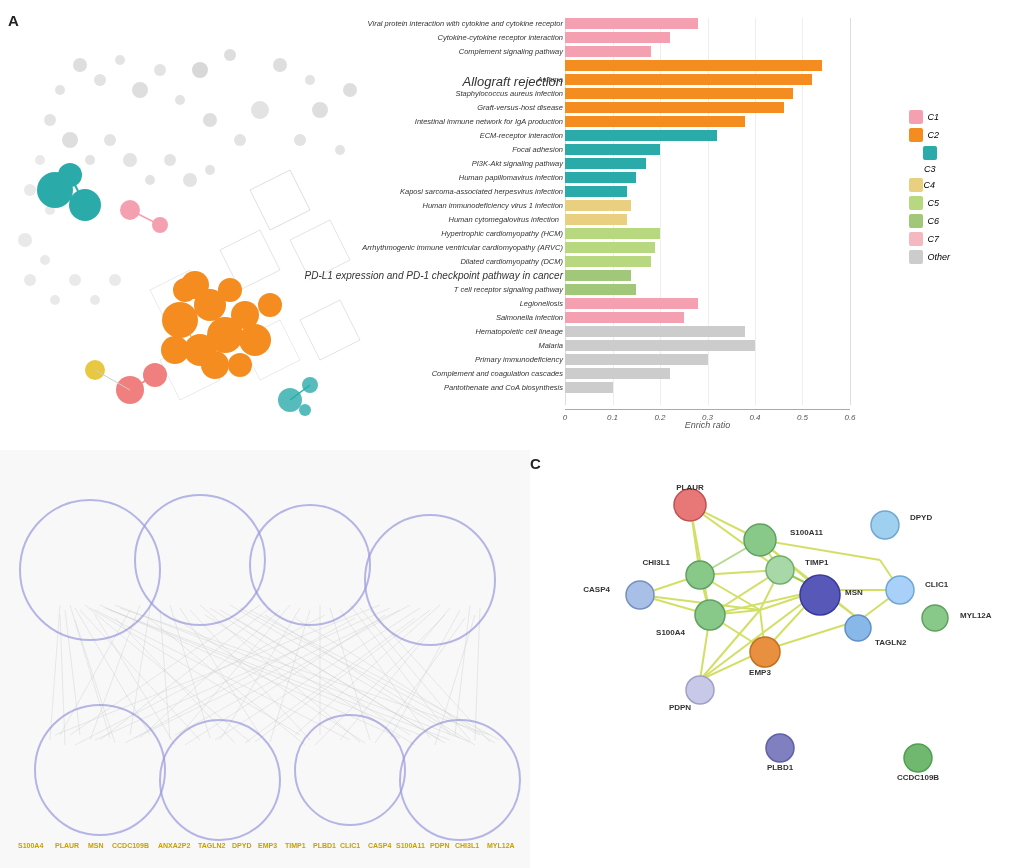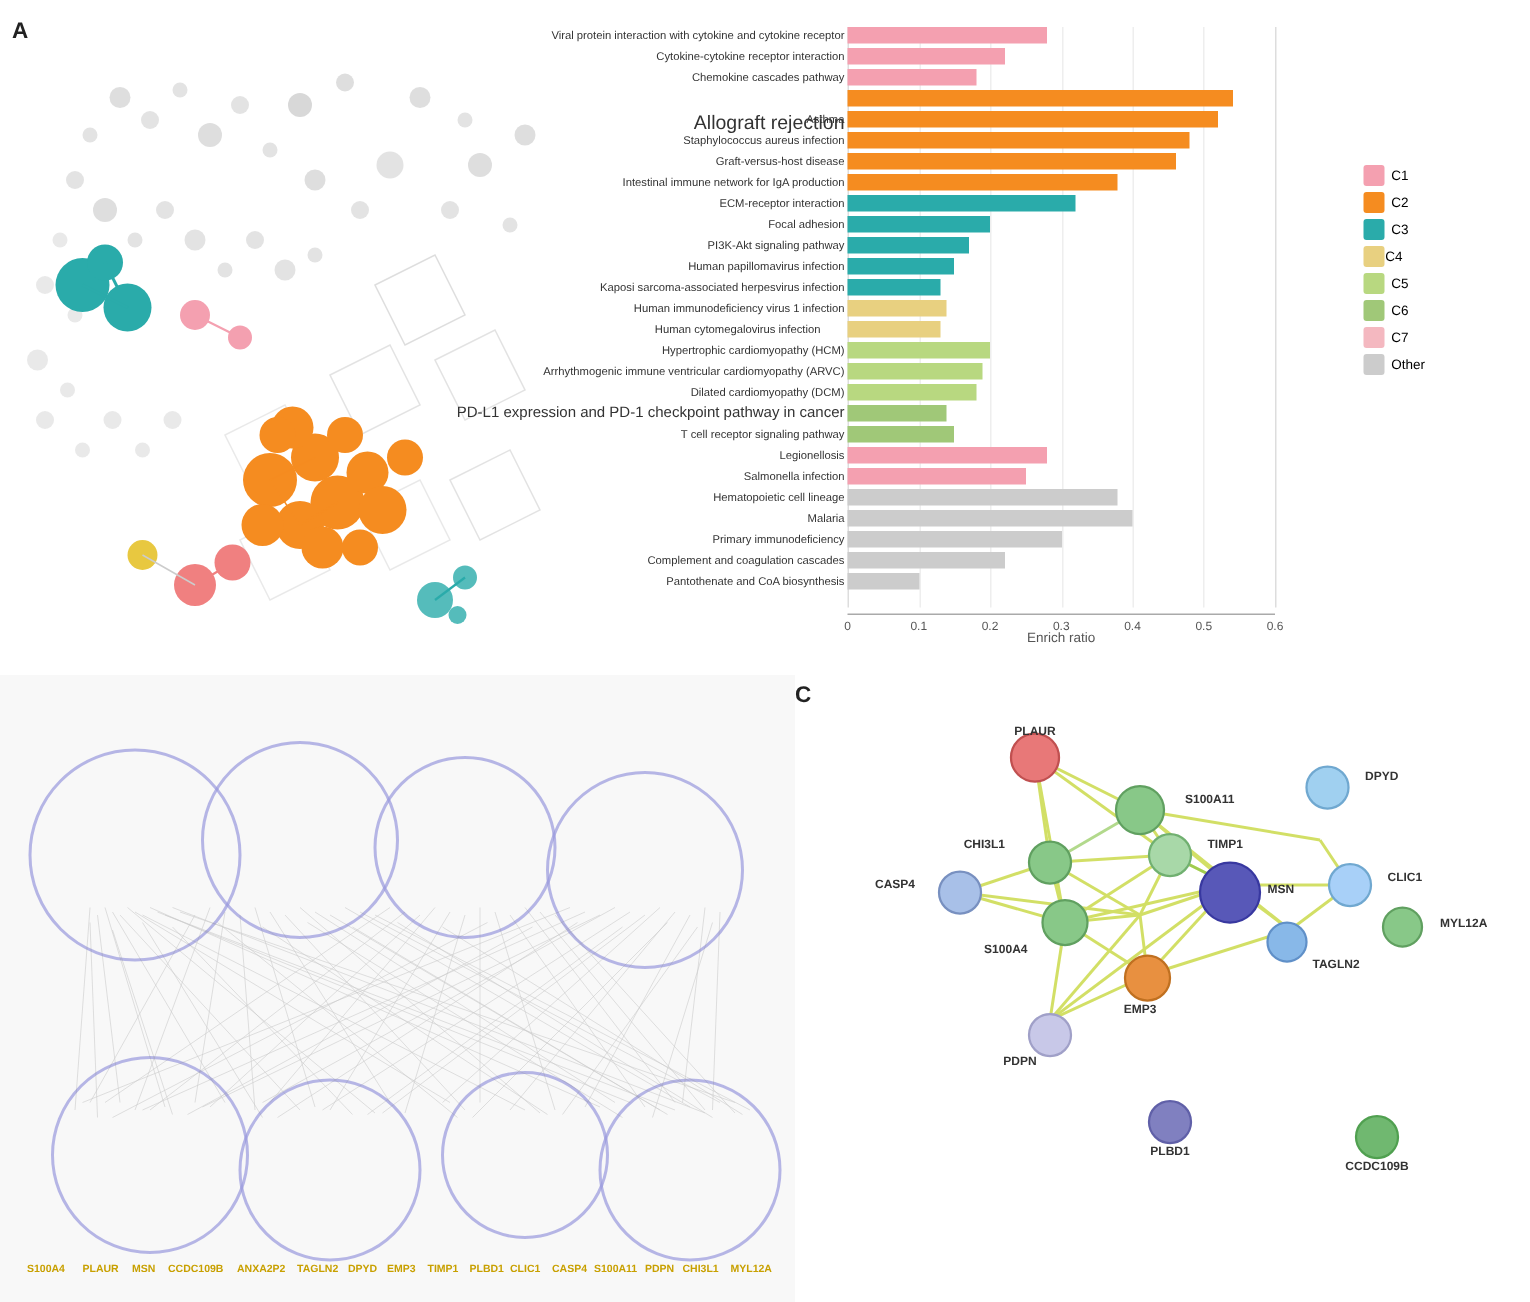--- a/index.html
+++ b/index.html
@@ -2,21 +2,21 @@
 <html><head>
   <meta charset="utf-8">
   <style>
     * { margin: 0; padding: 0; box-sizing: border-box; }
     body { width: 1020px; height: 868px; background: #fff; font-family: Arial, sans-serif; font-size: 11px; overflow: hidden; position: relative; }
 
     .panel-label { position: absolute; font-weight: bold; font-size: 15px; color: #222; }
 
     
     #panel-a-network { position: absolute; top: 10px; left: 0; width: 380px; height: 430px; }
-    #panel-a-chart { position: absolute; top: 10px; left: 370px; width: 580px; height: 430px; }
+    #panel-a-chart { position: absolute; top: 10px; left: 370px; width: 580px; height: 430px; font-style: italic; }
 
     
     #panel-b { position: absolute; top: 450px; left: 0; width: 530px; height: 418px; }
 
     
     #panel-c { position: absolute; top: 450px; left: 530px; width: 490px; height: 418px; }
 
     
     #network-svg { width: 100%; height: 100%; }
     #bipartite-svg { width: 100%; height: 100%; }
@@ -187,33 +187,33 @@
       <div style="position:absolute; top:336px; left:0; width:50%; height:11px; background:#cccccc;"></div>
 
       <div style="position:absolute; top:350px; left:0; width:36.7%; height:11px; background:#cccccc;"></div>
 
       <div style="position:absolute; top:364px; left:0; width:16.7%; height:11px; background:#cccccc;"></div>
     </div>
 
     <div style="position:absolute; left:0; top:8px; width:198px; bottom:35px;">
       <div style="position:absolute; top:0px; right:0; font-size:7.5px; color:#333; text-align:right; line-height:11px; white-space:nowrap;">Viral protein interaction with cytokine and cytokine receptor</div>
       <div style="position:absolute; top:14px; right:0; font-size:7.5px; color:#333; text-align:right; line-height:11px; white-space:nowrap;">Cytokine-cytokine receptor interaction</div>
-      <div style="position:absolute; top:28px; right:0; font-size:7.5px; color:#333; text-align:right; line-height:11px; white-space:nowrap;">Chemokine cascades pathway</div>
+      <div style="position:absolute; top:28px; right:0; font-size:7.5px; color:#333; text-align:right; line-height:11px; white-space:nowrap;">Complement signaling pathway</div>
       <div style="position:absolute; top:58px; right:0; font-size:13px; color:#333; text-align:right; line-height:11px; white-space:nowrap;">Allograft rejection</div>
       <div style="position:absolute; top:56px; right:0; font-size:7.5px; color:#333; text-align:right; line-height:11px; white-space:nowrap;">Asthma</div>
       <div style="position:absolute; top:70px; right:0; font-size:7.5px; color:#333; text-align:right; line-height:11px; white-space:nowrap;">Staphylococcus aureus infection</div>
       <div style="position:absolute; top:84px; right:0; font-size:7.5px; color:#333; text-align:right; line-height:11px; white-space:nowrap;">Graft-versus-host disease</div>
       <div style="position:absolute; top:98px; right:0; font-size:7.5px; color:#333; text-align:right; line-height:11px; white-space:nowrap;">Intestinal immune network for IgA production</div>
       <div style="position:absolute; top:112px; right:0; font-size:7.5px; color:#333; text-align:right; line-height:11px; white-space:nowrap;">ECM-receptor interaction</div>
       <div style="position:absolute; top:126px; right:0; font-size:7.5px; color:#333; text-align:right; line-height:11px; white-space:nowrap;">Focal adhesion</div>
       <div style="position:absolute; top:140px; right:0; font-size:7.5px; color:#333; text-align:right; line-height:11px; white-space:nowrap;">PI3K-Akt signaling pathway</div>
       <div style="position:absolute; top:154px; right:0; font-size:7.5px; color:#333; text-align:right; line-height:11px; white-space:nowrap;">Human papillomavirus infection</div>
       <div style="position:absolute; top:168px; right:0; font-size:7.5px; color:#333; text-align:right; line-height:11px; white-space:nowrap;">Kaposi sarcoma-associated herpesvirus infection</div>
       <div style="position:absolute; top:182px; right:0; font-size:7.5px; color:#333; text-align:right; line-height:11px; white-space:nowrap;">Human immunodeficiency virus 1 infection</div>
-      <div style="position:absolute; top:196px; right:16px; font-size:7.5px; color:#333; text-align:right; line-height:11px; white-space:nowrap;">Human cytomegalovirus infection</div>
+      <div style="position:absolute; top:196px; right:4px; font-size:7.5px; color:#333; text-align:right; line-height:11px; white-space:nowrap;">Human cytomegalovirus infection</div>
       <div style="position:absolute; top:210px; right:0; font-size:7.5px; color:#333; text-align:right; line-height:11px; white-space:nowrap;">Hypertrophic cardiomyopathy (HCM)</div>
       <div style="position:absolute; top:224px; right:0; font-size:7.5px; color:#333; text-align:right; line-height:11px; white-space:nowrap;">Arrhythmogenic immune ventricular cardiomyopathy (ARVC)</div>
       <div style="position:absolute; top:238px; right:0; font-size:7.5px; color:#333; text-align:right; line-height:11px; white-space:nowrap;">Dilated cardiomyopathy (DCM)</div>
       <div style="position:absolute; top:252px; right:0; font-size:10px; color:#333; text-align:right; line-height:11px; white-space:nowrap;">PD-L1 expression and PD-1 checkpoint pathway in cancer</div>
       <div style="position:absolute; top:266px; right:0; font-size:7.5px; color:#333; text-align:right; line-height:11px; white-space:nowrap;">T cell receptor signaling pathway</div>
       <div style="position:absolute; top:280px; right:0; font-size:7.5px; color:#333; line-height:11px; white-space:nowrap;">Legionellosis</div>
       <div style="position:absolute; top:294px; right:0; font-size:7.5px; color:#333; text-align:right; line-height:11px; white-space:nowrap;">Salmonella infection</div>
       <div style="position:absolute; top:308px; right:0; font-size:7.5px; color:#333; text-align:right; line-height:11px; white-space:nowrap;">Hematopoietic cell lineage</div>
       <div style="position:absolute; top:322px; right:0; font-size:7.5px; color:#333; text-align:right; line-height:11px; white-space:nowrap;">Malaria</div>
       <div style="position:absolute; top:336px; right:0; font-size:7.5px; color:#333; text-align:right; line-height:11px; white-space:nowrap;">Primary immunodeficiency</div>
@@ -234,21 +234,21 @@
 
     <div style="position:absolute; right:5px; top:100px;">
       <div style="display:flex; align-items:center; gap:4px; margin-bottom:4px;">
         <div style="width:14px; height:14px; background:#f4a0b0; border-radius:2px;"></div>
         <span style="font-size:9px;">C1</span>
       </div>
       <div style="display:flex; align-items:center; gap:4px; margin-bottom:4px;">
         <div style="width:14px; height:14px; background:#f58c20; border-radius:2px;"></div>
         <span style="font-size:9px;">C2</span>
       </div>
-      <div style="display:flex; align-items:center; gap:4px; margin-bottom:4px;">
+      <div style="display:flex; align-items:center; gap:4px; margin-bottom:4px;flex-direction:column;">
         <div style="width:14px; height:14px; background:#2aabaa; border-radius:2px;"></div>
         <span style="font-size:9px;">C3</span>
       </div>
       <div style="display:flex; align-items:center; gap:0; margin-bottom:4px;">
         <div style="width:14px; height:14px; background:#e8d080; border-radius:2px;"></div>
         <span style="font-size:9px;">C4</span>
       </div>
       <div style="display:flex; align-items:center; gap:4px; margin-bottom:4px;">
         <div style="width:14px; height:14px; background:#b8d880; border-radius:2px;"></div>
         <span style="font-size:9px;">C5</span>

